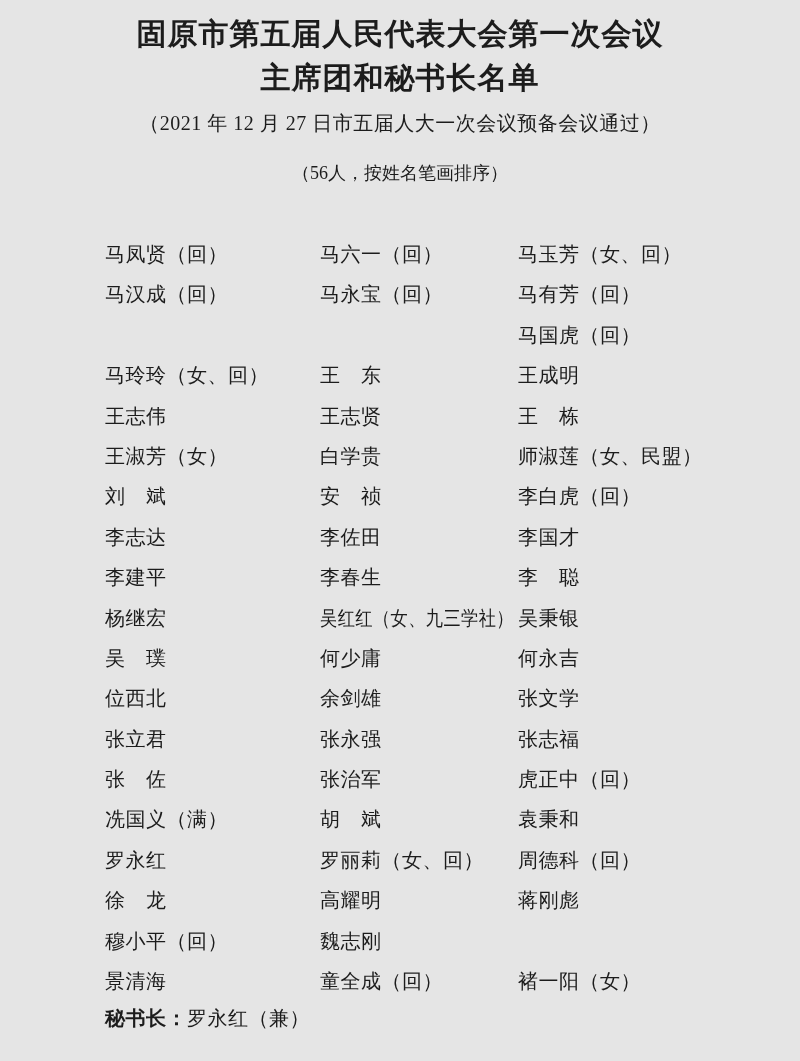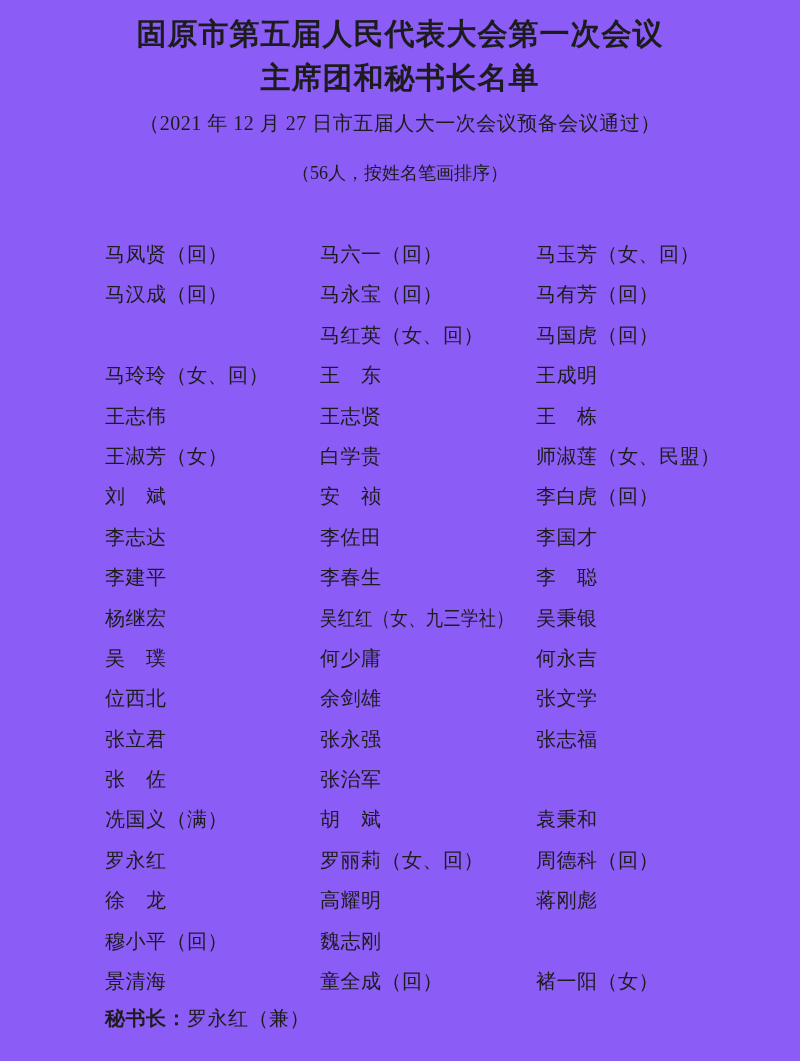--- a/index.html
+++ b/index.html
@@ -6,21 +6,21 @@
   html, body { background: #ffffff; }
   body {
     width: 800px; height: 1061px;
     font-family: "Liberation Serif", "DejaVu Serif", serif;
     color: #1c1c1c;
     position: relative;
     overflow: hidden;
   }
   .page {
     position: absolute; inset: 0;
-    background: #8b5cf6;
+    background: #e5e5e5;
   }
   .doc-title {
     position: absolute; top: 12px; left: 0; width: 100%;
     text-align: center;
     font-weight: bold;
     font-size: 30px;
     line-height: 44px;
     letter-spacing: 1px;
   }
   .approval-note {
@@ -47,21 +47,21 @@
   .cell {
     position: absolute;
     top: 0;
     line-height: 40.4px;
     font-size: 20px;
     white-space: nowrap;
     letter-spacing: 0.5px;
   }
   .c1 { left: 105px; }
   .c2 { left: 320px; }
-  .c3 { left: 536px; }
+  .c3 { left: 518px; }
   .squeeze {
     transform: scaleX(0.86);
     transform-origin: left center;
   }
   .doc-footer {
     position: absolute; top: 998px; left: 105px;
     font-size: 20px;
     line-height: 40px;
     white-space: nowrap;
     letter-spacing: 0.5px;
@@ -87,21 +87,20 @@
         <span class="cell c1">马凤贤（回）</span>
         <span class="cell c2">马六一（回）</span>
         <span class="cell c3">马玉芳（女、回）</span>
       </div>
       <div class="row">
         <span class="cell c1">马汉成（回）</span>
         <span class="cell c2">马永宝（回）</span>
         <span class="cell c3">马有芳（回）</span>
       </div>
       <div class="row">
-        <span class="cell c2">马红英（女、回）</span>
         <span class="cell c3">马国虎（回）</span>
       </div>
       <div class="row">
         <span class="cell c1">马玲玲（女、回）</span>
         <span class="cell c2">王　东</span>
         <span class="cell c3">王成明</span>
       </div>
       <div class="row">
         <span class="cell c1">王志伟</span>
         <span class="cell c2">王志贤</span>
@@ -143,20 +142,21 @@
         <span class="cell c3">张文学</span>
       </div>
       <div class="row">
         <span class="cell c1">张立君</span>
         <span class="cell c2">张永强</span>
         <span class="cell c3">张志福</span>
       </div>
       <div class="row">
         <span class="cell c1">张　佐</span>
         <span class="cell c2">张治军</span>
+        <span class="cell c3">虎正中（回）</span>
       </div>
       <div class="row">
         <span class="cell c1">冼国义（满）</span>
         <span class="cell c2">胡　斌</span>
         <span class="cell c3">袁秉和</span>
       </div>
       <div class="row">
         <span class="cell c1">罗永红</span>
         <span class="cell c2">罗丽莉（女、回）</span>
         <span class="cell c3">周德科（回）</span>

